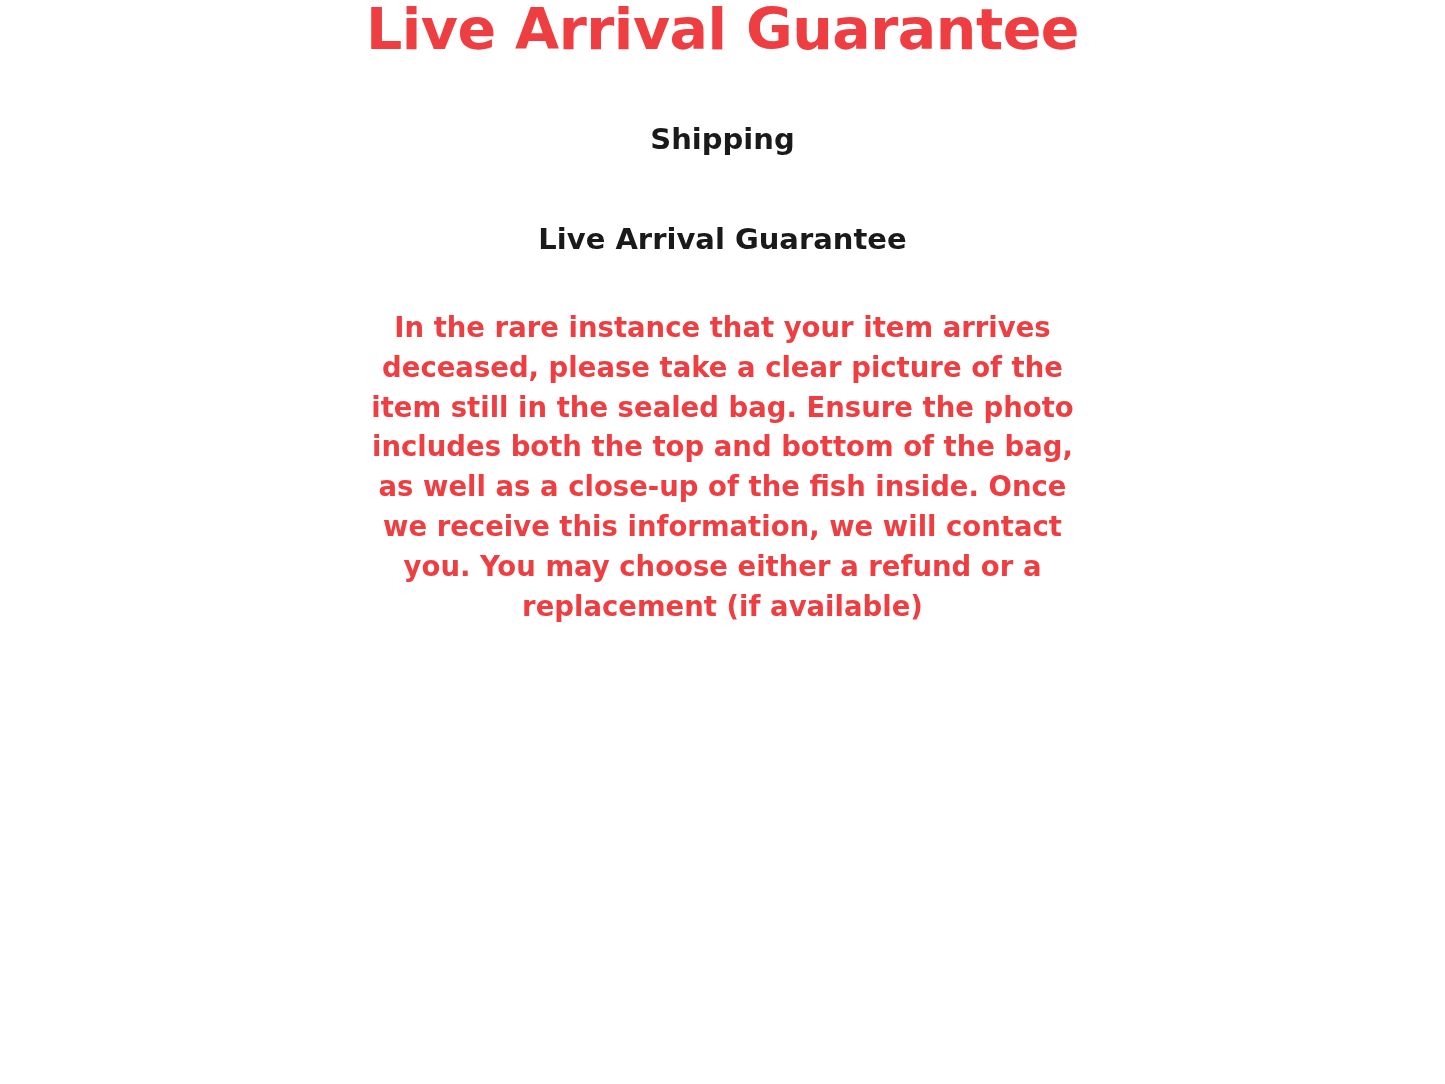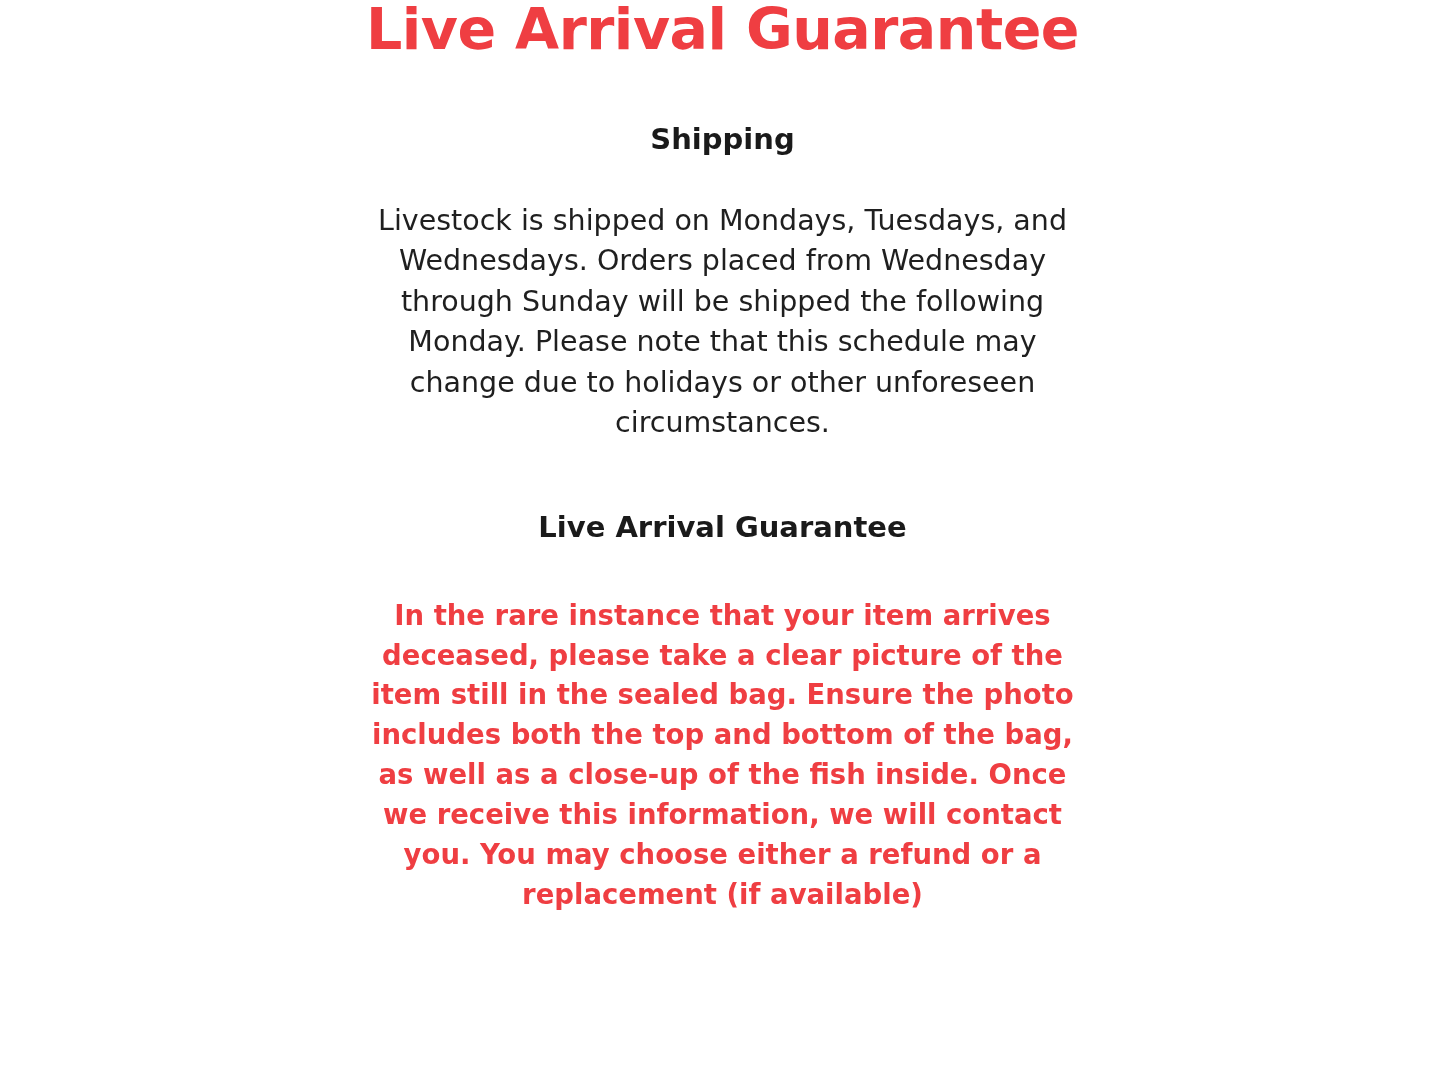--- a/index.html
+++ b/index.html
@@ -74,20 +74,19 @@
 </style>
 </head>
 <body>
 
 <div class="page">
 
   <h1 class="main-title">Live Arrival Guarantee</h1>
 
   <h2 class="section-heading heading-shipping">Shipping</h2>
 
-  <p class="body-text para-shipping">Livestock is shipped on Mondays, Tuesdays, and Wednesdays. Orders placed from Wednesday through Sunday will be shipped the following Monday. Please note that this schedule may change due to holidays or other unforeseen circumstances.</p>
 
   <h2 class="section-heading heading-guarantee">Live Arrival Guarantee</h2>
 
 
   <p class="red-bold">In the rare instance that your item arrives deceased, please take a clear picture of the item still in the sealed bag. Ensure the photo includes both the top and bottom of the bag, as well as a close-up of the fish inside. Once we receive this information, we will contact you. You may choose either a refund or a replacement (if available)</p>
 
 </div>
 
 </body></html>

